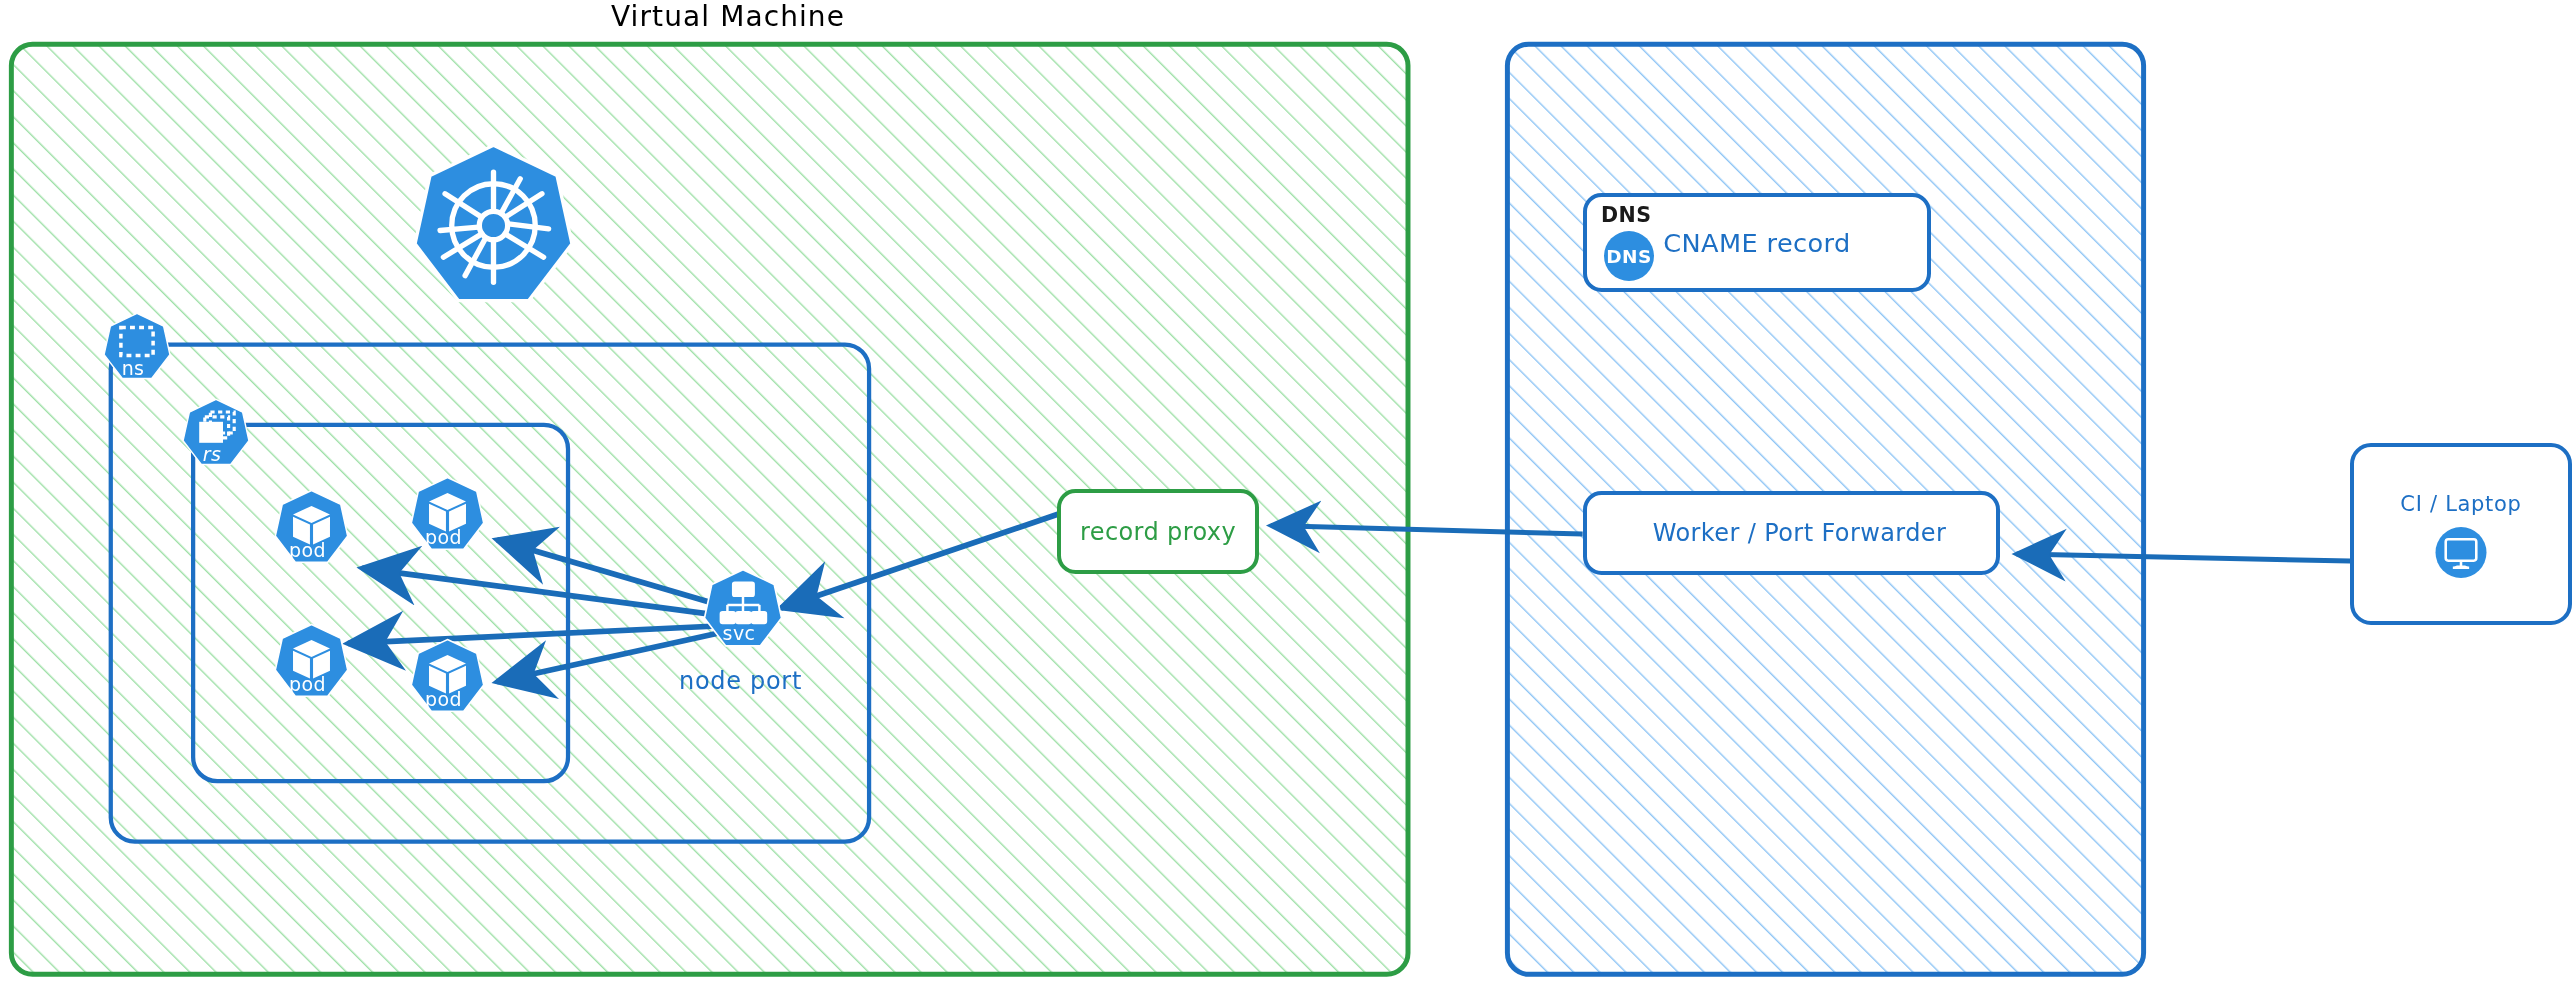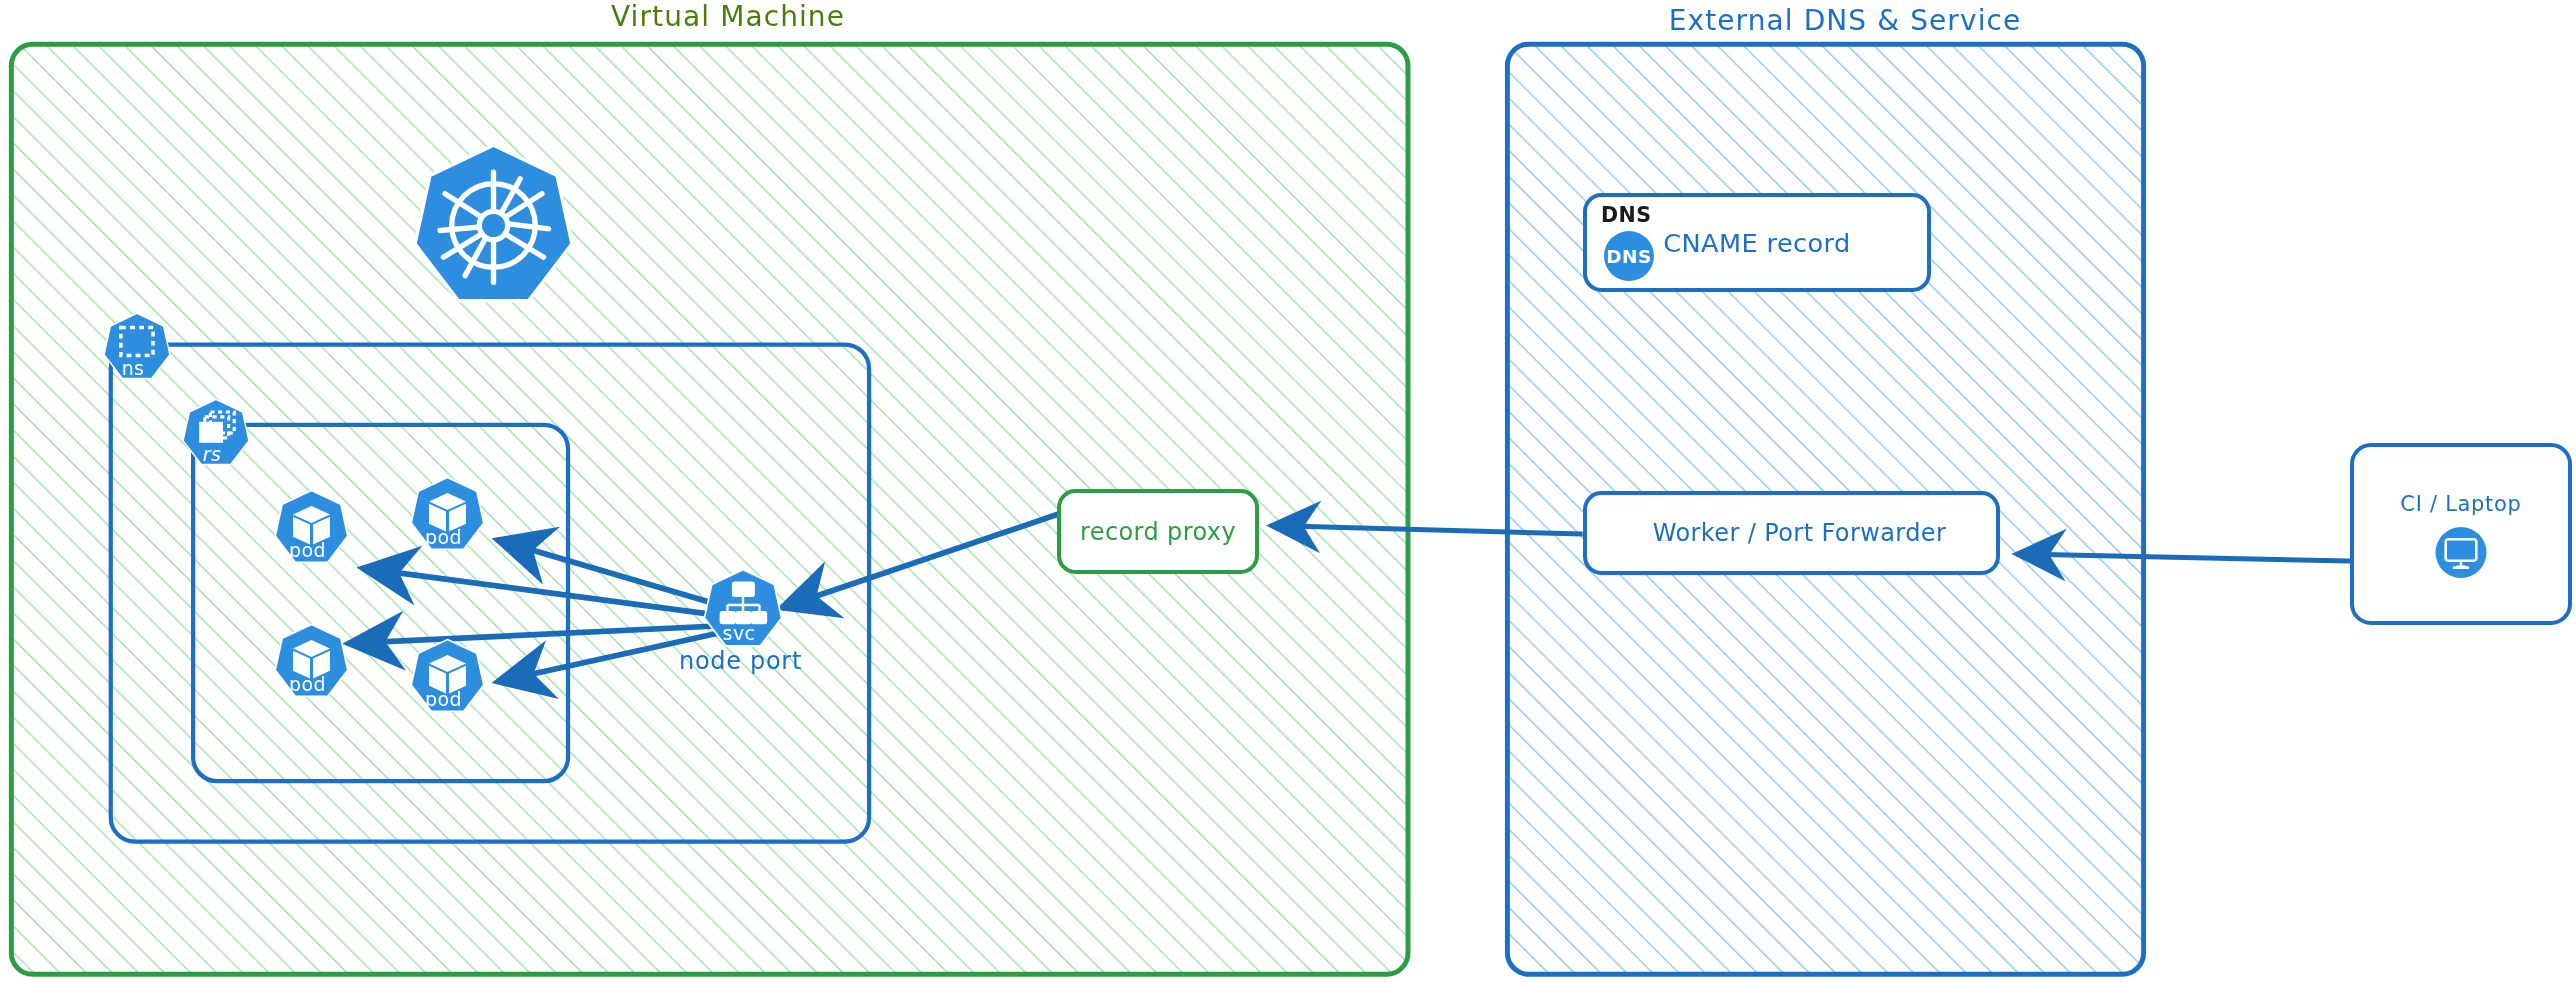--- a/index.html
+++ b/index.html
@@ -30,21 +30,21 @@
     font-weight: 400;
   }
   
   .panel-title {
     position: absolute;
     font-size: 28px;
     letter-spacing: 1.1px;
     white-space: nowrap;
     transform: translateX(-50%);
   }
-  #vm-title  { left: 728px; top: 0px;  color: #4d7c0f; }
+  #vm-title  { left: 728px; top: 0px;  color: #000000; }
   #ext-title { left: 1845px; top: 4.3px;  color: #1d6fc4; }
 
   
   .rbox {
     position: absolute;
     box-sizing: border-box;
     background: #ffffff;
     display: flex;
     align-items: center;
     justify-content: center;
@@ -224,21 +224,20 @@
     <g>
       <path d="M 1040 880 L 490 906" stroke="#1a6cb8" stroke-width="8" fill="none" marker-end="url(#arrowBlue)"></path>
     </g>
     <g>
       <path d="M 1046 884 L 700 960" stroke="#1a6cb8" stroke-width="8" fill="none" marker-end="url(#arrowBlue)"></path>
     </g>
   </svg>
 
   <div class="panel-title hand" id="vm-title">Virtual Machine</div>
 
-  <div class="panel-title hand" id="ext-title">External DNS &amp; Service</div>
 
   <div class="k8s-icon" style="left:410px; top:142px; width:167px; height:167px;">
     <svg viewBox="0 0 100 100" width="167" height="167">
       <polygon points="50,2 88,20 97,61 71,95 29,95 3,61 12,20" fill="#2d8ee0" stroke="#ffffff" stroke-width="2"></polygon>
       <g stroke="#ffffff" stroke-width="3.2" fill="none" stroke-linecap="round">
         <circle cx="50" cy="50" r="25"></circle>
         <circle cx="50" cy="50" r="8.5"></circle>
         <line x1="50" y1="18" x2="50" y2="41"></line>
         <line x1="50" y1="59" x2="50" y2="84"></line>
         <line x1="21" y1="31" x2="43" y2="45"></line>
@@ -332,21 +331,21 @@
         <line x1="50" y1="34" x2="50" y2="45"></line>
         <line x1="31" y1="45" x2="70" y2="45"></line>
         <line x1="31" y1="45" x2="31" y2="54"></line>
         <line x1="50" y1="45" x2="50" y2="54"></line>
         <line x1="70" y1="45" x2="70" y2="54"></line>
       </g>
     </svg>
     <div class="icon-caption hand" style="top:54px;">svc</div>
   </div>
 
-  <div class="node-port-label hand" style="left:679px; top:647px;">node port</div>
+  <div class="node-port-label hand" style="left:679px; top:667px;">node port</div>
 
   <div class="rbox" id="reverse-proxy-box">
     <span class="rbox-text hand">record proxy</span>
   </div>
 
   <div class="rbox" id="dns-card">
     <span class="hand" id="dns-kind">DNS</span>
     <span id="dns-badge">DNS</span>
     <span class="hand" id="dns-text">CNAME record</span>
   </div>

